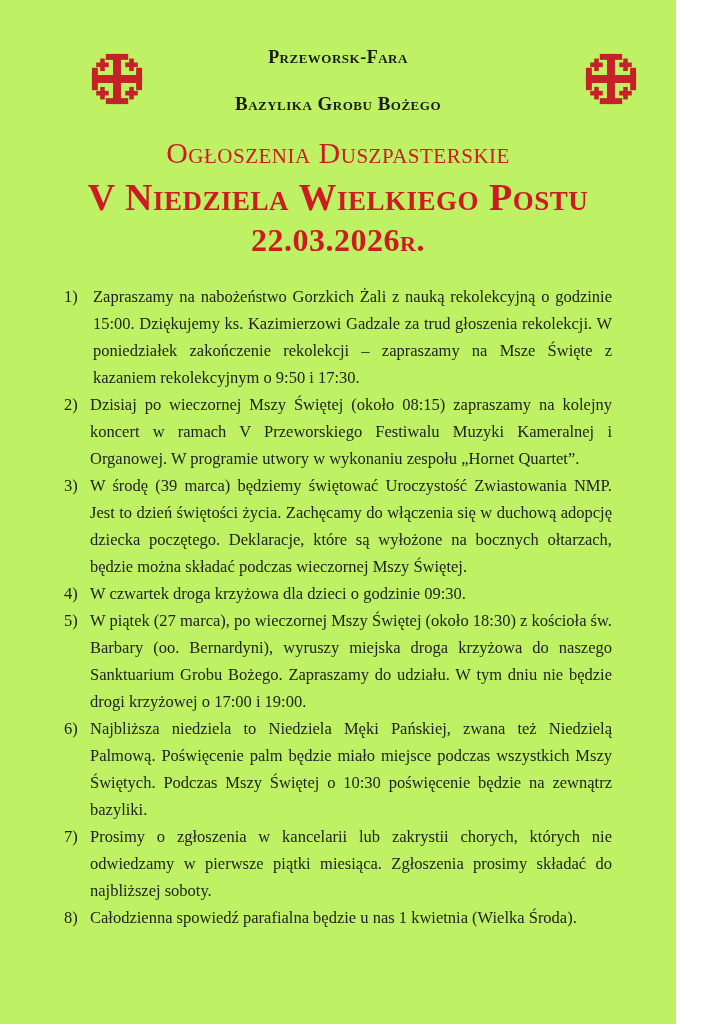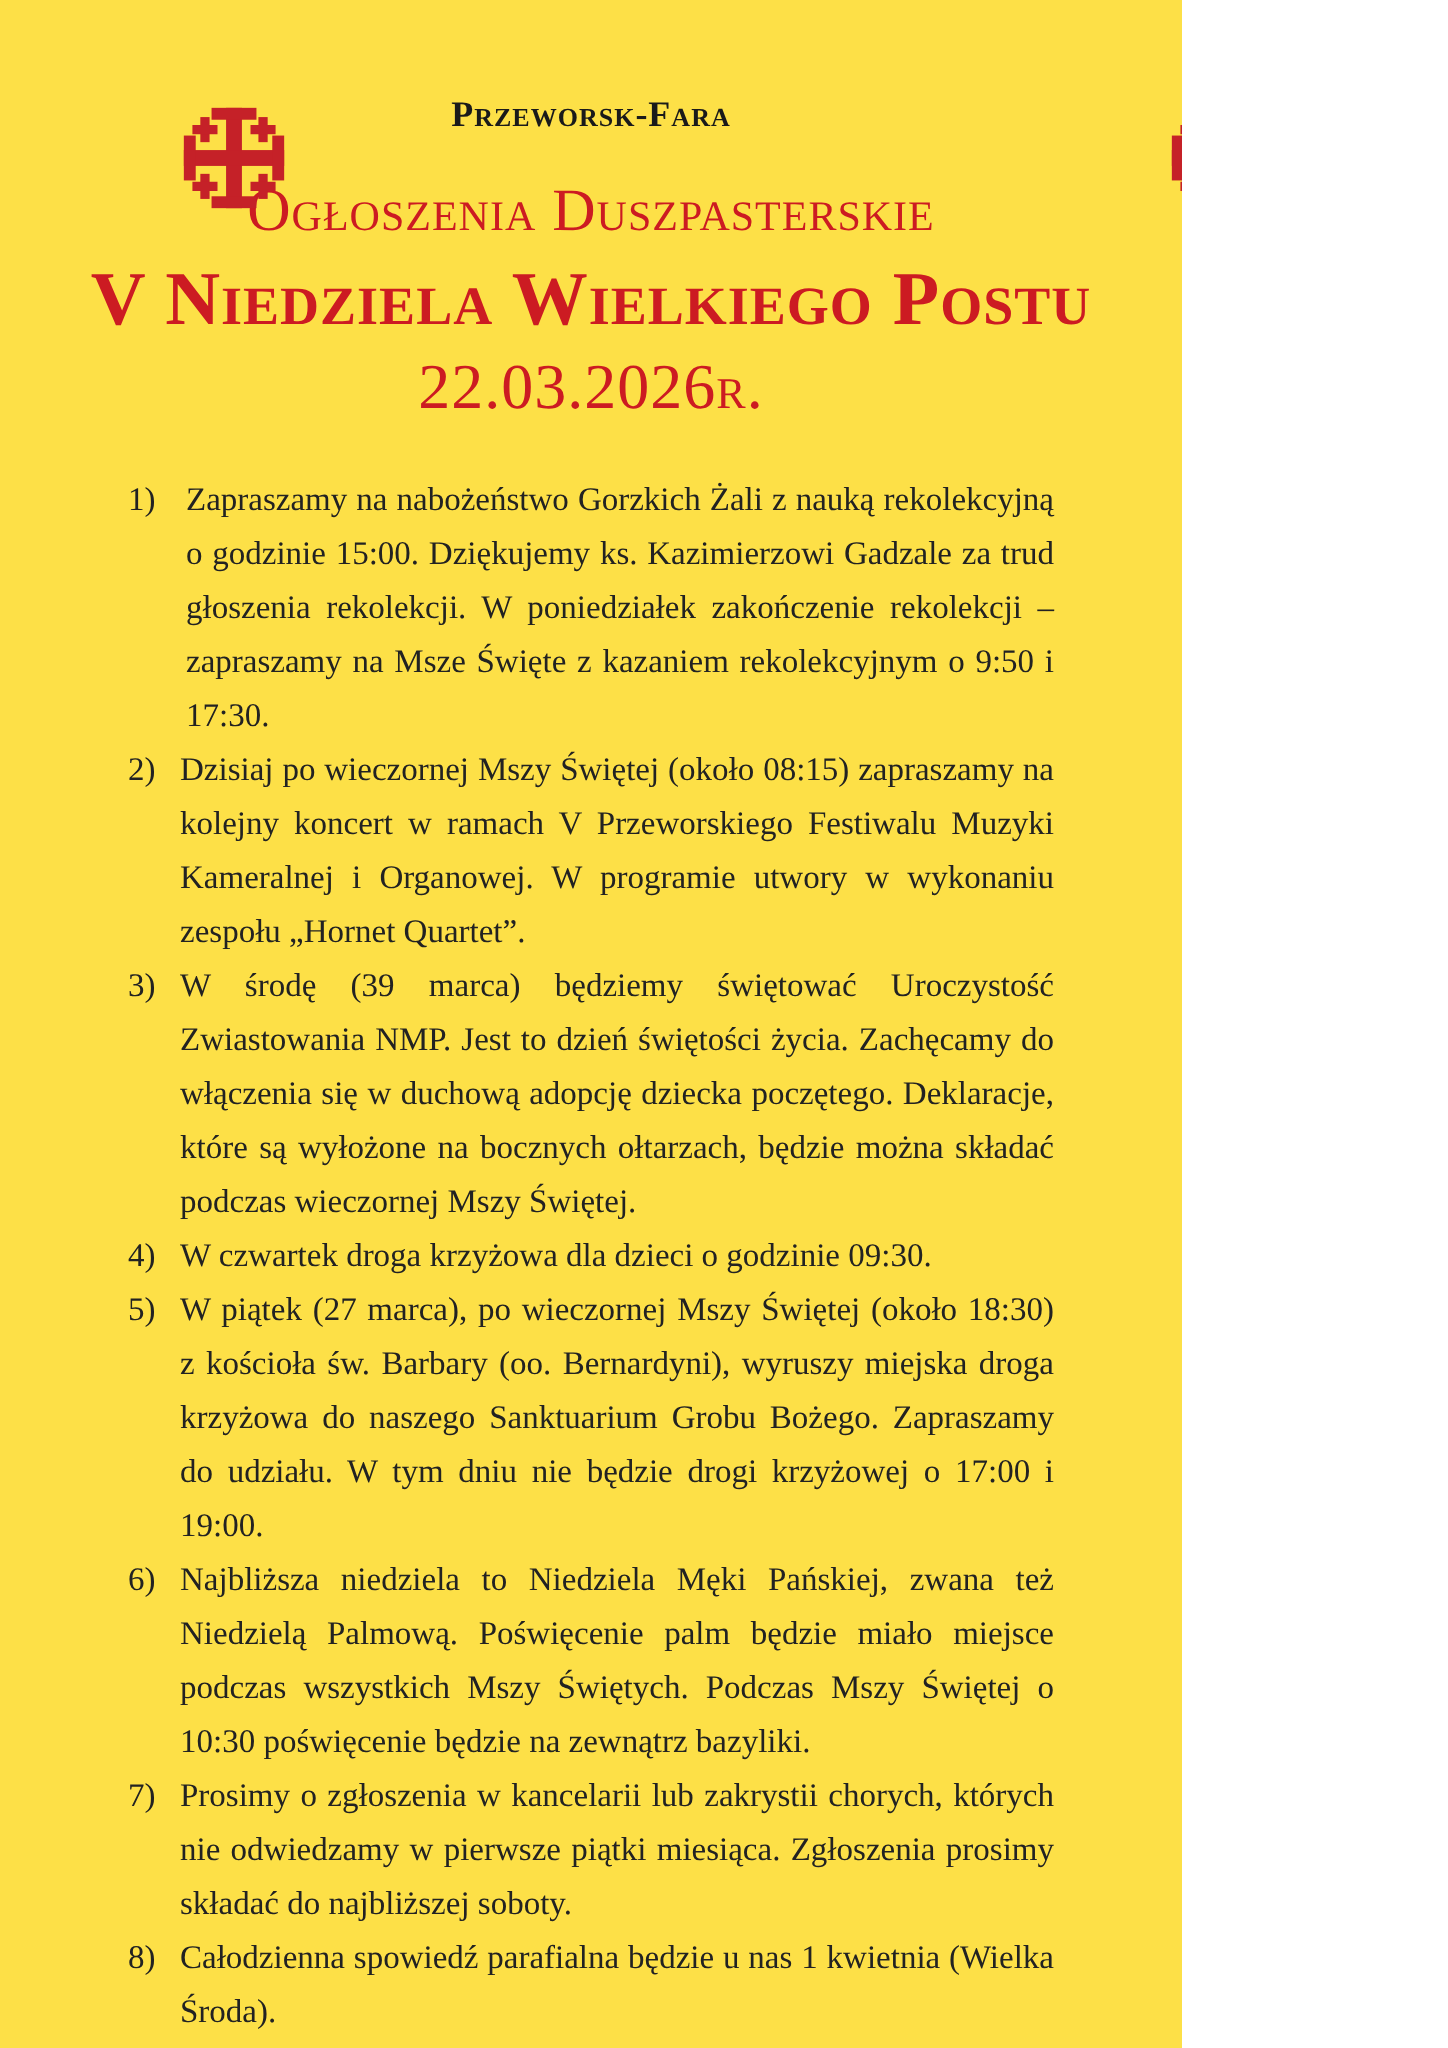--- a/index.html
+++ b/index.html
@@ -2,23 +2,23 @@
 <html lang="pl"><head>
 <meta charset="utf-8">
 <style>
   html, body {
     margin: 0;
     padding: 0;
     background: #ffffff;
   }
   .page {
     position: relative;
-    width: 591px;
+    width: 676px;
     height: 1024px;
-    background: #fde047;
+    background: #bef264;
     font-family: "Liberation Serif", "DejaVu Serif", serif;
     color: #262626;
     overflow: hidden;
   }
   .cross {
     position: absolute;
     top: 46px;
     width: 66px;
     height: 66px;
   }
@@ -59,21 +59,21 @@
     font-variant: small-caps;
     font-weight: bold;
     font-size: 38px;
     color: #cc1b22;
     margin: 4px 0 0 0;
     line-height: 40px;
     letter-spacing: 0.5px;
   }
   .title-red3 {
     font-variant: small-caps;
-    font-weight: normal;
+    font-weight: bold;
     font-size: 32px;
     color: #cc1b22;
     margin: 2px 0 0 0;
     line-height: 42px;
     letter-spacing: 0.5px;
   }
   .announcements {
     margin: 22px 64px 0 64px;
     font-size: 16.5px;
     line-height: 27px;
@@ -154,20 +154,21 @@
         <g>
           <rect x="68.5" y="62" width="7" height="19"></rect>
           <rect x="62.5" y="68" width="19" height="7"></rect>
         </g>
       </g>
     </svg>
   </span>
 
   <div class="header-block">
     <div class="org-line1">Przeworsk-Fara</div>
+    <div class="org-line2">Bazylika Grobu Bożego</div>
     <div class="title-red1">Ogłoszenia Duszpasterskie</div>
     <div class="title-red2">V Niedziela Wielkiego Postu</div>
     <div class="title-red3">22.03.2026r.</div>
   </div>
 
   <div class="announcements">
     <div class="item first-item">
       <span class="num">1)</span>
       <span class="txt">Zapraszamy na nabożeństwo Gorzkich Żali z nauką rekolekcyjną o godzinie 15:00. Dziękujemy ks. Kazimierzowi Gadzale za trud głoszenia rekolekcji. W poniedziałek zakończenie rekolekcji – zapraszamy na Msze Święte z kazaniem rekolekcyjnym o 9:50 i 17:30.</span>
     </div>

